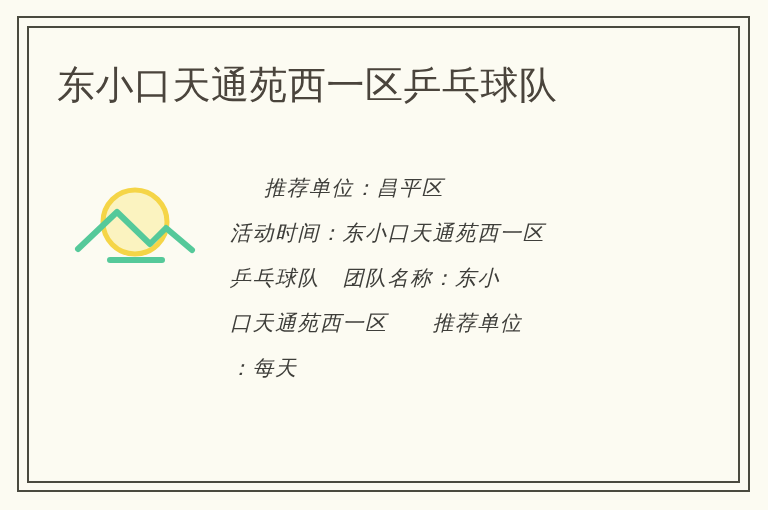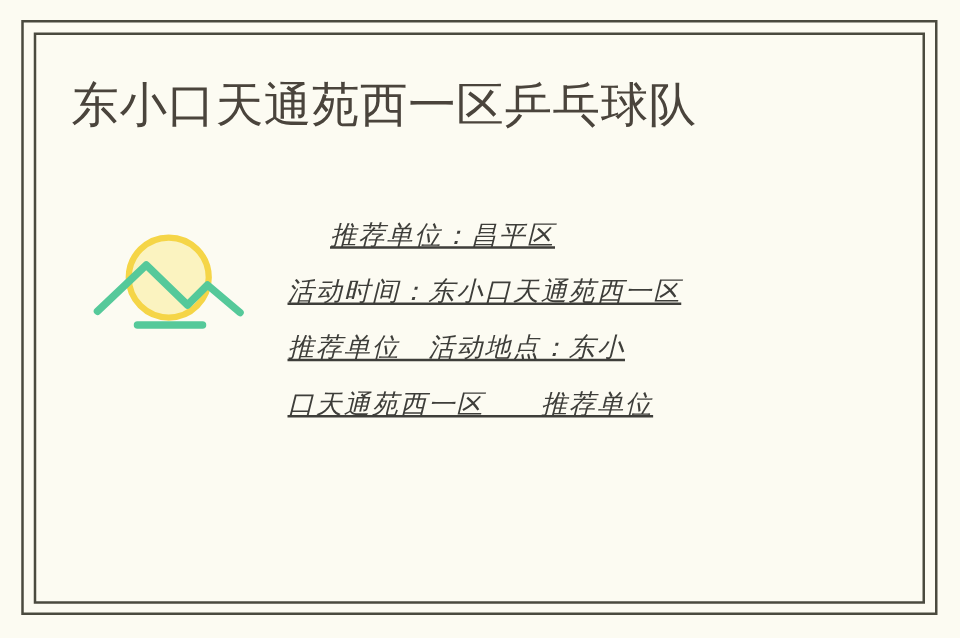--- a/index.html
+++ b/index.html
@@ -78,21 +78,20 @@
     line-height: 45px;
     color: #3e3e3a;
     letter-spacing: 1.5px;
     font-style: italic;
     font-weight: 400;
   }
   #detail-block .line {
     display: block;
     white-space: pre;
     height: 45px;
-    text-decoration: underline;
   }
   #detail-block .line.indent {
     padding-left: 34px;
   }
 </style>
 </head>
 <body>
 
 <div id="card">
 
@@ -105,17 +104,18 @@
     <svg width="122" height="88" viewBox="0 0 122 88" xmlns="http://www.w3.org/2000/svg">
       <circle cx="61" cy="44" r="32" fill="#fbf3c0" stroke="#f5d547" stroke-width="5"></circle>
       <polyline points="4,71 43,34 76,66 92,50 118,72" fill="none" stroke="#55c99a" stroke-width="6" stroke-linecap="round" stroke-linejoin="round"></polyline>
       <line x1="36" y1="82" x2="88" y2="82" stroke="#55c99a" stroke-width="6" stroke-linecap="round"></line>
     </svg>
   </div>
 
   <div id="detail-block">
     <span class="line indent">推荐单位：昌平区</span>
     <span class="line">活动时间：东小口天通苑西一区</span>
-    <span class="line">推荐单位　活动地点：东小</span>
+    <span class="line">乒乓球队　团队名称：东小</span>
     <span class="line">口天通苑西一区　　推荐单位</span>
+    <span class="line">：每天</span>
   </div>
 
 </div>
 
 </body></html>

